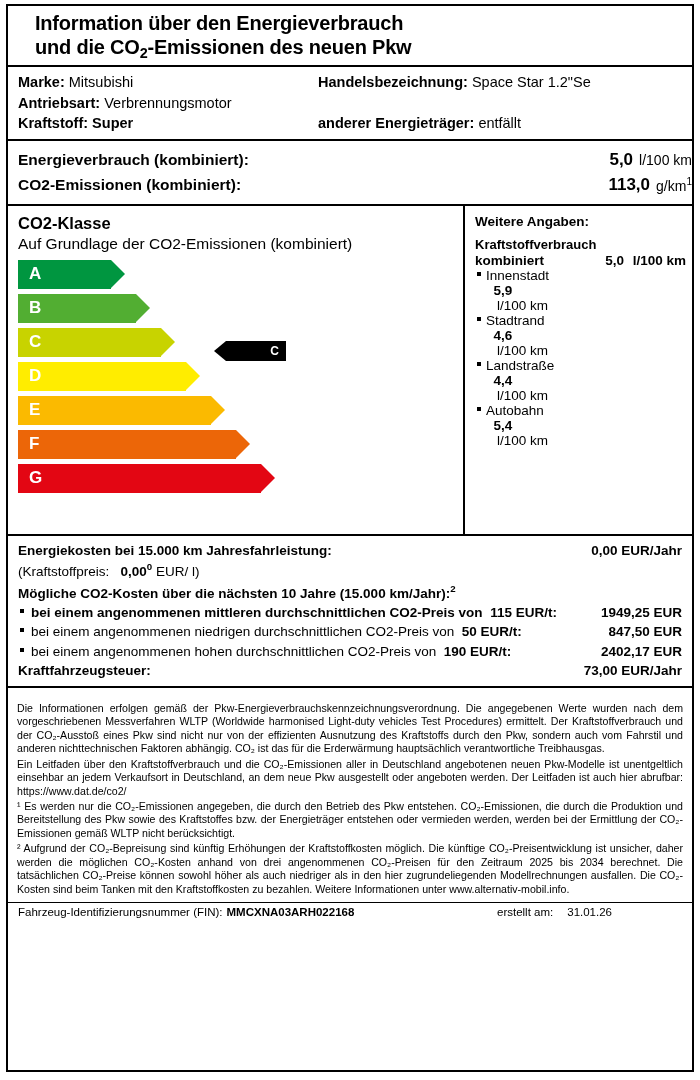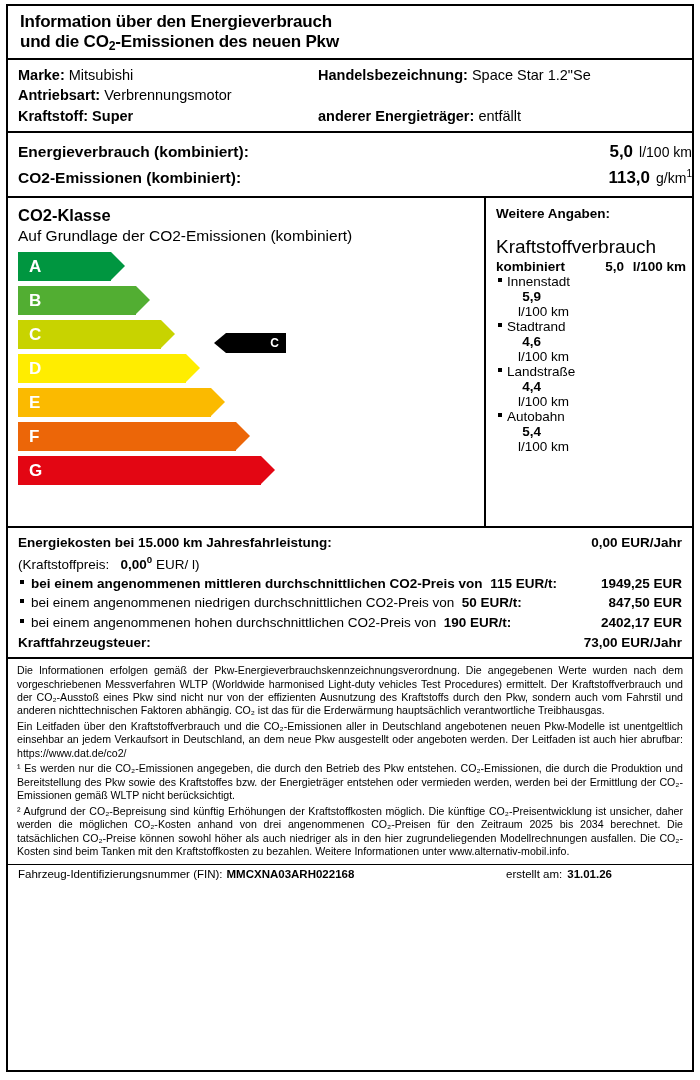--- a/index.html
+++ b/index.html
@@ -22,22 +22,22 @@
     position: absolute;
     left: 6px;
     top: 4px;
     width: 688px;
     height: 1068px;
     border: 2px solid #000;
     box-sizing: border-box;
   }
   
   .title {
-    padding: 6px 10px 4px 12px;
-    font-size: 17px;
+    padding: 6px 10px 4px 27px;
+    font-size: 20px;
     font-weight: bold;
     line-height: 1.18;
     letter-spacing: -0.2px;
   }
   .title .sub { font-size: 0.72em; vertical-align: -0.25em; }
   hr.rule {
     border: none;
     border-top: 2px solid #000;
     margin: 0;
   }
@@ -63,21 +63,20 @@
     line-height: 1.5;
   }
   .cons .row { display: flex; align-items: baseline; }
   .cons .lbl { flex: 1; }
   .cons .val { font-weight: bold; font-size: 17px; }
   .cons .unit { font-weight: normal; font-size: 14px; margin-left: 6px; }
   
   .mid {
     display: flex;
     height: 328px;
-    gap: 21px;
   }
   .mid .left {
     width: 455px;
     box-sizing: border-box;
     padding: 8px 10px 0 10px;
     position: relative;
   }
   .mid .right {
     flex: 1;
     border-left: 2px solid #000;
@@ -145,61 +144,61 @@
   .arrow::before {
     content: "";
     position: absolute;
     left: -12px;
     top: 0;
     width: 0; height: 0;
     border-top: 10px solid transparent;
     border-bottom: 10px solid transparent;
     border-right: 12px solid #000;
   }
-  .wa-title { font-weight: bold; font-size: 13.5px; margin-bottom: 14px; }
-  .kv-title { font-weight: normal; font-size: 19px; line-height: 1.25; }
+  .wa-title { font-weight: bold; font-size: 13.5px; margin-bottom: 8px; }
+  .kv-title { font-weight: bold; font-size: 13px; line-height: 1.25; }
   .kv-line { display: flex; align-items: baseline; font-size: 13.5px; justify-content: space-between; }
   .kv-line .n { flex: 1; }
   .kv-line .v { font-weight: bold; width: 34px; text-align: right; }
   .kv-line .u { width: 62px; text-align: right; }
   .kv-sub { display: flex; align-items: baseline; font-size: 13.5px; padding-left: 11px; position: relative; flex-direction: column; }
   .kv-sub .dot { position: absolute; left: 2px; top: 4px; width: 4px; height: 4px; background: #000; }
   .kv-sub .n { flex: 1; }
-  .kv-sub .v { font-weight: bold; width: 34px; text-align: right; }
+  .kv-sub .v { font-weight: bold; width: 34px; text-align: center; }
   .kv-sub .u { width: 62px; text-align: right; }
   
   .costs {
     padding: 5px 10px 5px 10px;
     font-size: 13.5px;
     line-height: 1.45;
   }
   .costs .row { display: flex; align-items: baseline; }
   .costs .l { flex: 1; }
   .costs .r { font-weight: bold; }
   .costs .bullet { padding-left: 13px; position: relative; }
   .costs .bullet .dot { position: absolute; left: 2px; top: 6px; width: 4px; height: 4px; background: #000; }
   
   .legal {
-    padding: 5px 9px 4px 9px;
+    padding: 14px 9px 4px 9px;
     font-size: 10.6px;
     line-height: 1.27;
     text-align: justify;
   }
   .legal p { margin: 0 0 2px 0; }
   
   .footer {
     display: flex;
     align-items: center;
     padding: 3px 10px 0 10px;
     font-size: 11.5px;
   }
   .footer .fin-l { }
   .footer .fin-v { font-weight: bold; margin-left: 4px; }
   .footer .sp { flex: 1; }
-  .footer .dt-v { font-weight: bold; margin-left: 5px; }
+  .footer .dt-v { font-weight: normal; margin-left: 14px; }
   sup { font-size: 0.72em; }
 </style>
 </head>
 <body>
 
 <div class="page">
   <div class="frame">
 
     <div class="title">
       <div><span>Information über den Energieverbrauch</span></div>
@@ -323,20 +322,23 @@
     <hr class="rule">
 
     <div class="costs">
       <div class="row">
         <div class="l b">Energiekosten bei 15.000 km Jahresfahrleistung:</div>
         <div class="r">0,00 EUR/Jahr</div>
       </div>
       <div class="row">
         <div class="l"><span>(Kraftstoffpreis:</span> &nbsp;&nbsp;<span class="b">0,00</span><sup class="b">0</sup> <span>EUR/    l)</span></div>
       </div>
+      <div class="row">
+        <div class="l b"><span>Mögliche CO</span><span class="sub">2</span><span>-Kosten über die nächsten 10 Jahre (15.000 km/Jahr):</span><sup>2</sup></div>
+      </div>
       <div id="cost-rows">
           <div class="row bullet">
             <span class="dot"></span>
             <div class="l b"><span>bei einem angenommenen mittleren durchschnittlichen CO</span><span class="sub">2</span><span>-Preis von</span> &nbsp;<span class="b">115</span> <span class="b">EUR/t:</span></div>
             <div class="r">1949,25 EUR</div>
           </div>
           <div class="row bullet">
             <span class="dot"></span>
             <div class="l"><span>bei einem angenommenen niedrigen durchschnittlichen CO</span><span class="sub">2</span><span>-Preis von</span> &nbsp;<span class="b">50</span> <span class="b">EUR/t:</span></div>
             <div class="r">847,50 EUR</div>

